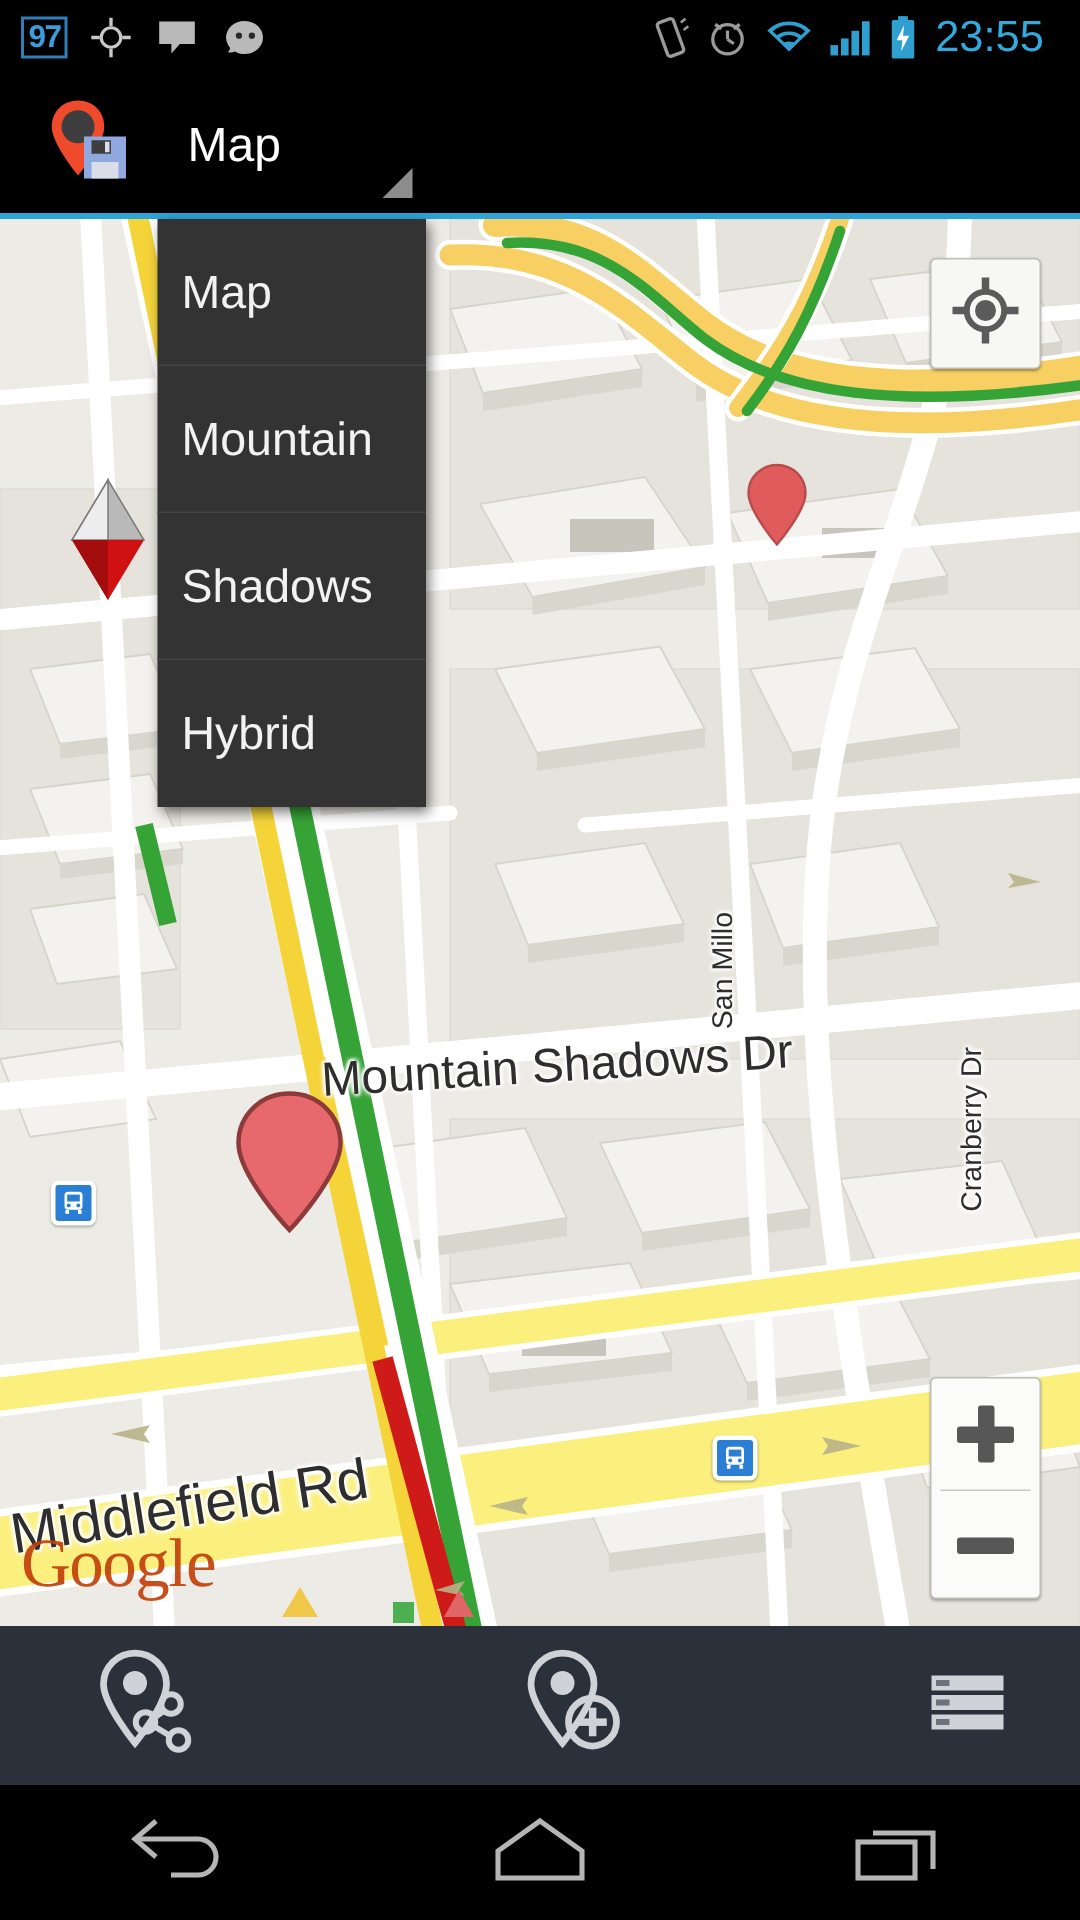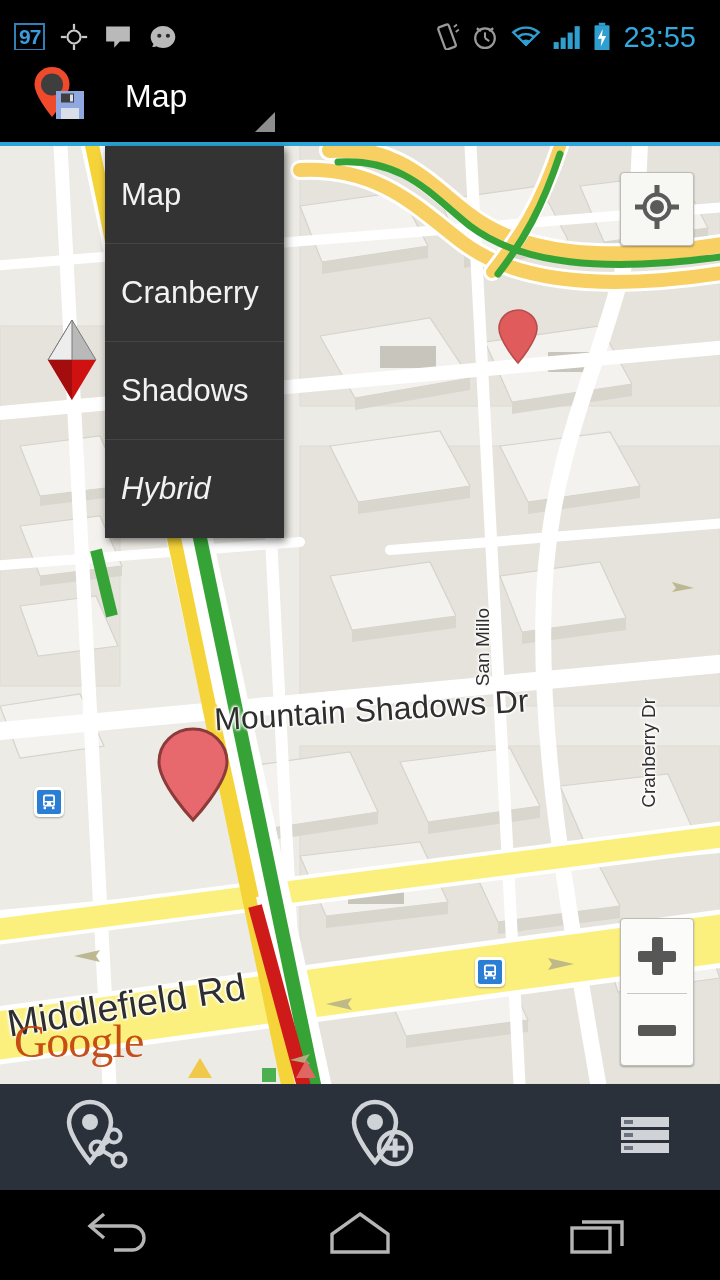--- a/index.html
+++ b/index.html
@@ -7,21 +7,21 @@
     width:720px; height:1280px;
     background:#000;
     font-family:"Liberation Sans", sans-serif;
     overflow:hidden;
   }
   #screen { position:relative; width:720px; height:1280px; background:#000; }
 
   
   .status-bar{
     position:absolute; left:0; top:0; width:708px; height:50px;
-    background:#000; display:flex; align-items:center;margin-top:12px;
+    background:#000; display:flex; align-items:center;
   }
   .status-left{ display:flex; align-items:center; gap:14px; padding-left:14px; }
   .status-right{ display:flex; align-items:center; gap:11px; margin-left:auto; padding-right:12px; }
   .badge97{
     border:2px solid #2f7fb8; color:#3b9ddd; font-size:21px; font-weight:bold;
     line-height:1; padding:1px 3px 2px 3px; letter-spacing:-1px;
     font-family:"Liberation Sans", sans-serif;
   }
   .status-time{ color:#34a9dd; font-size:29px; letter-spacing:0px; font-weight:400; }
   .ico{ display:block; }
@@ -118,21 +118,21 @@
   
   .dropdown{
     position:absolute; left:105px; top:146px; width:179px;
     background:#333333; box-shadow:2px 3px 8px rgba(0,0,0,.55);
     z-index:40;
   }
   .dd-item{
     height:98px; display:flex; align-items:center; padding-left:16px;
     color:#f2f2f2; font-size:31px; border-bottom:1px solid #454545;
   }
-  .dd-item:last-child{ border-bottom:none;font-style:italic; }
+  .dd-item:last-child{ border-bottom:none; }
 </style>
 </head>
 <body>
 
 <div id="screen">
 
   <div class="status-bar">
     <div class="status-left">
       <div class="badge97">97</div>
       <span>
@@ -419,21 +419,21 @@
     <div class="mlabel lbl-mountain">Mountain Shadows Dr</div>
 
     <div class="mlabel lbl-vert1">San Millo</div>
     <div class="mlabel lbl-vert2">Cranberry Dr</div>
 
     <div class="gwatermark">Google</div>
   </div>
 
   <div class="dropdown">
     <div class="dd-item">Map</div>
-    <div class="dd-item">Cranberry</div>
+    <div class="dd-item">Mountain</div>
     <div class="dd-item">Shadows</div>
     <div class="dd-item">Hybrid</div>
   </div>
 
   <div class="bottom-bar">
     <div class="bb-item" style="flex:0 0 auto;width:200px;">
       <span>
         <svg width="72" height="74" viewBox="0 0 72 74">
           <path d="M26 4C14.4 4 5 13.2 5 24.6 5 38.4 26 64 26 64S47 38.4 47 24.6C47 13.2 37.6 4 26 4z" fill="none" stroke="#cfd3d8" stroke-width="4.5"></path>
           <circle cx="26" cy="24" r="8" fill="#cfd3d8"></circle>

